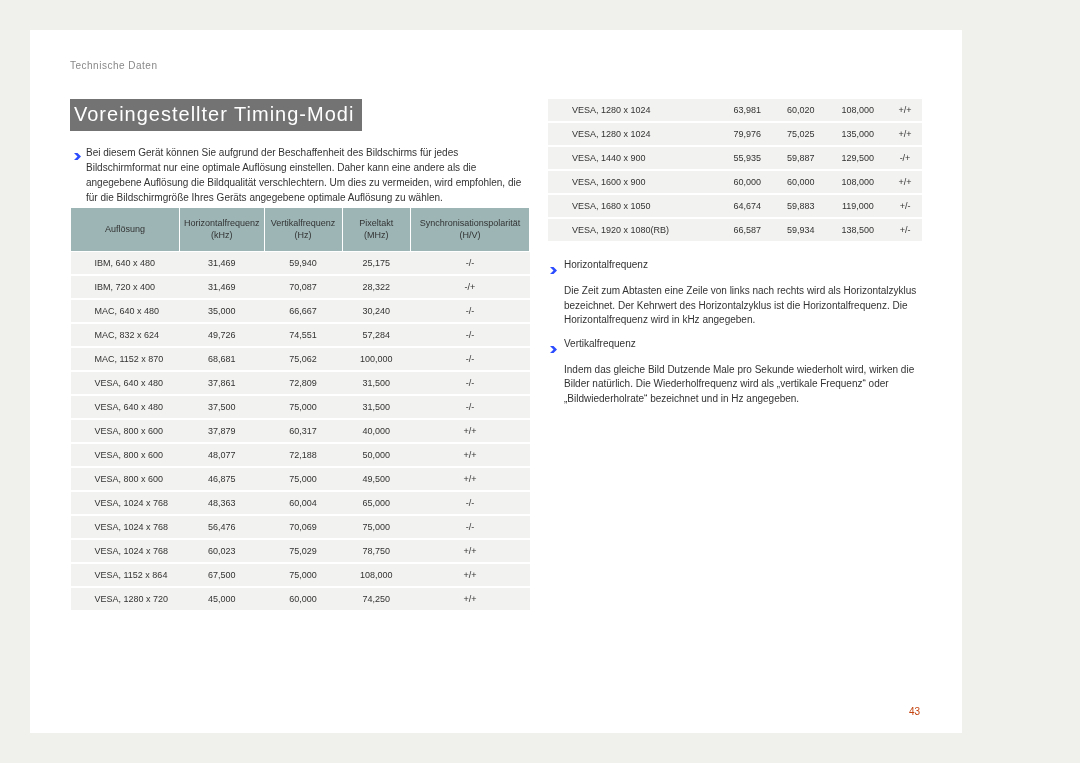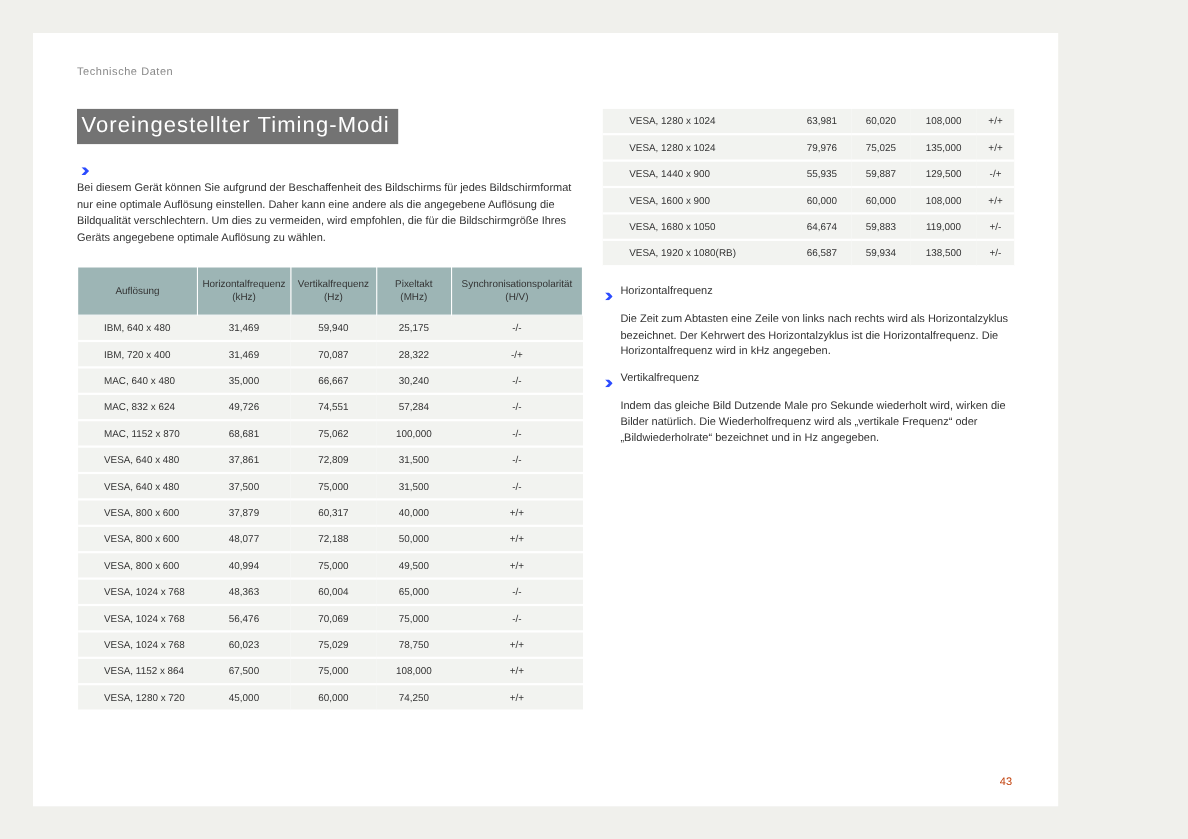--- a/index.html
+++ b/index.html
@@ -34,21 +34,21 @@
   .col-right { flex: 1; }
   .section-title {
     display: inline-block;
     background: #737373;
     color: #fff;
     font-size: 20px;
     letter-spacing: 1px;
     padding: 4px 8px 5px 4px;
     margin-bottom: 14px;
   }
-  .intro-block { display: flex; margin-bottom: 18px; flex-direction: column; }
+  .intro-block { display: flex; margin-bottom: 2px; }
   .bullet {
     flex: 0 0 16px;
     padding: 1px 0 0 4px;
   }
   .bullet svg { width: 7px; height: 7px; }
   .intro-text { font-size: 10px; line-height: 1.5; }
   table {
     width: 100%;
     border-collapse: collapse;
     font-size: 9px;
@@ -172,21 +172,21 @@
             </tr>
             <tr>
               <td>VESA, 800 x 600</td>
               <td>48,077</td>
               <td>72,188</td>
               <td>50,000</td>
               <td>+/+</td>
             </tr>
             <tr>
               <td>VESA, 800 x 600</td>
-              <td>40,994</td>
+              <td>46,875</td>
               <td>75,000</td>
               <td>49,500</td>
               <td>+/+</td>
             </tr>
             <tr>
               <td>VESA, 1024 x 768</td>
               <td>48,363</td>
               <td>60,004</td>
               <td>65,000</td>
               <td>-/-</td>

